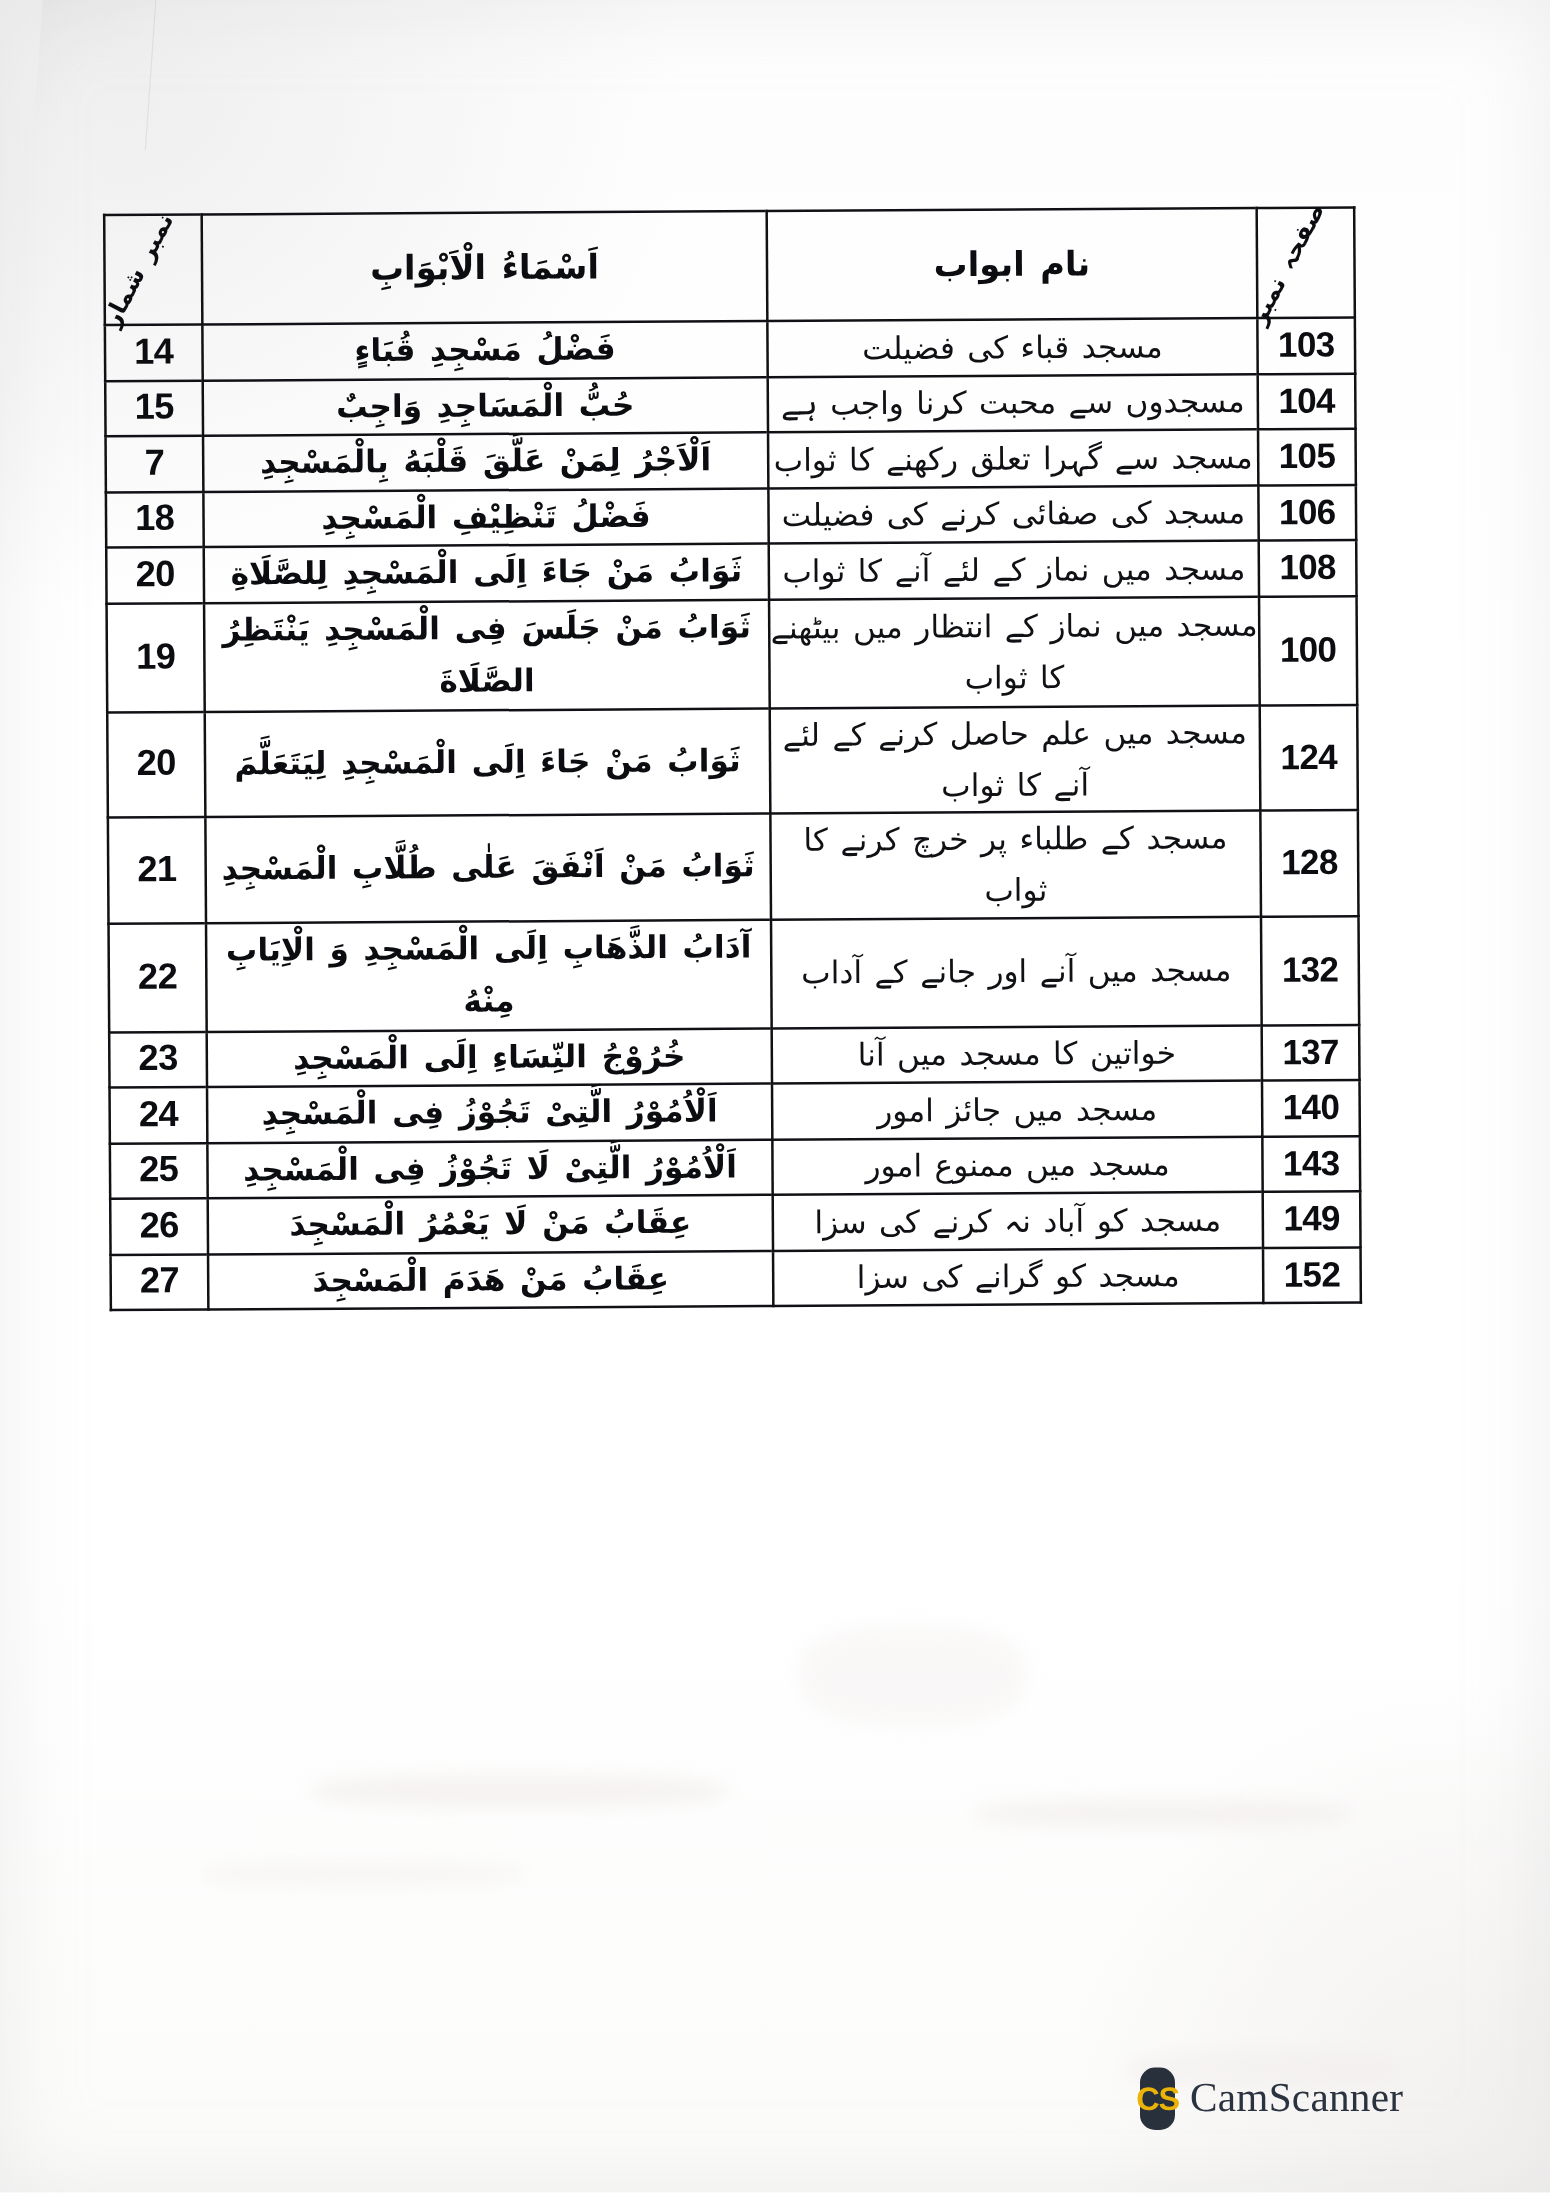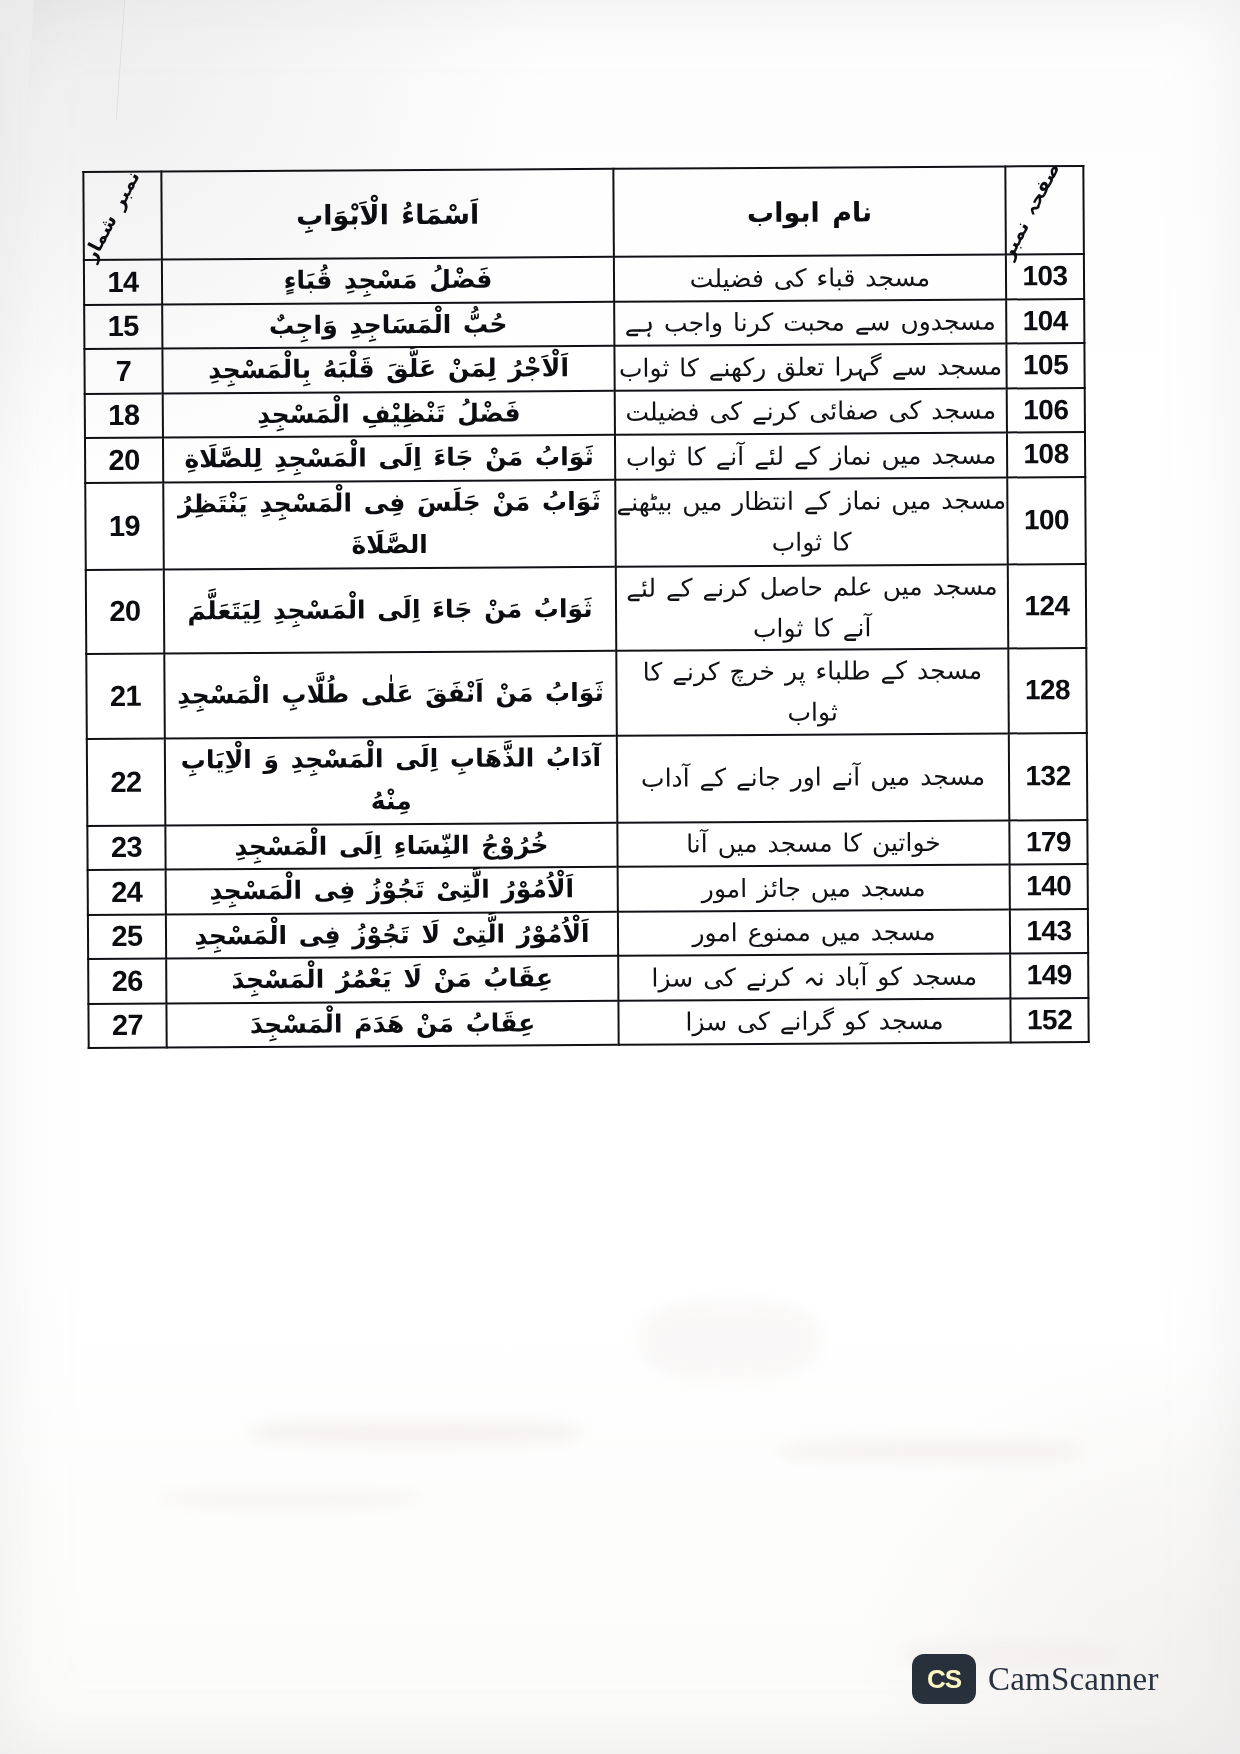--- a/index.html
+++ b/index.html
@@ -137,24 +137,24 @@
   .camscanner {
     position: absolute;
     left: 912px;
     top: 1654px;
     display: flex;
     align-items: center;
     gap: 12px;
     direction: ltr;
   }
   .cs-badge {
-    width: 64px; height: 50px;
+    width: 28px; height: 50px;
     border-radius: 12px;
     background: #28303c;
-    color: #fef9c3;
+    color: #eab308;
     font-family: "Liberation Sans", sans-serif;
     font-weight: 700;
     font-size: 26px;
     display: flex;
     align-items: center;
     justify-content: center;
     letter-spacing: -1px;
   }
   .cs-word {
     font-family: "Liberation Serif", serif;
@@ -264,21 +264,21 @@
       </tr>
 
       <tr>
         <td class="page-no">132</td>
         <td class="urdu">مسجد میں آنے اور جانے کے آداب</td>
         <td class="arabic">آدَابُ الذَّهَابِ اِلَى الْمَسْجِدِ وَ الْاِيَابِ مِنْهُ</td>
         <td class="serial-no">22</td>
       </tr>
 
       <tr>
-        <td class="page-no">179</td>
+        <td class="page-no">137</td>
         <td class="urdu">خواتین کا مسجد میں آنا</td>
         <td class="arabic">خُرُوْجُ النِّسَاءِ اِلَى الْمَسْجِدِ</td>
         <td class="serial-no">23</td>
       </tr>
 
       <tr>
         <td class="page-no">140</td>
         <td class="urdu">مسجد میں جائز امور</td>
         <td class="arabic">اَلْاُمُوْرُ الَّتِىْ تَجُوْزُ فِى الْمَسْجِدِ</td>
         <td class="serial-no">24</td>

